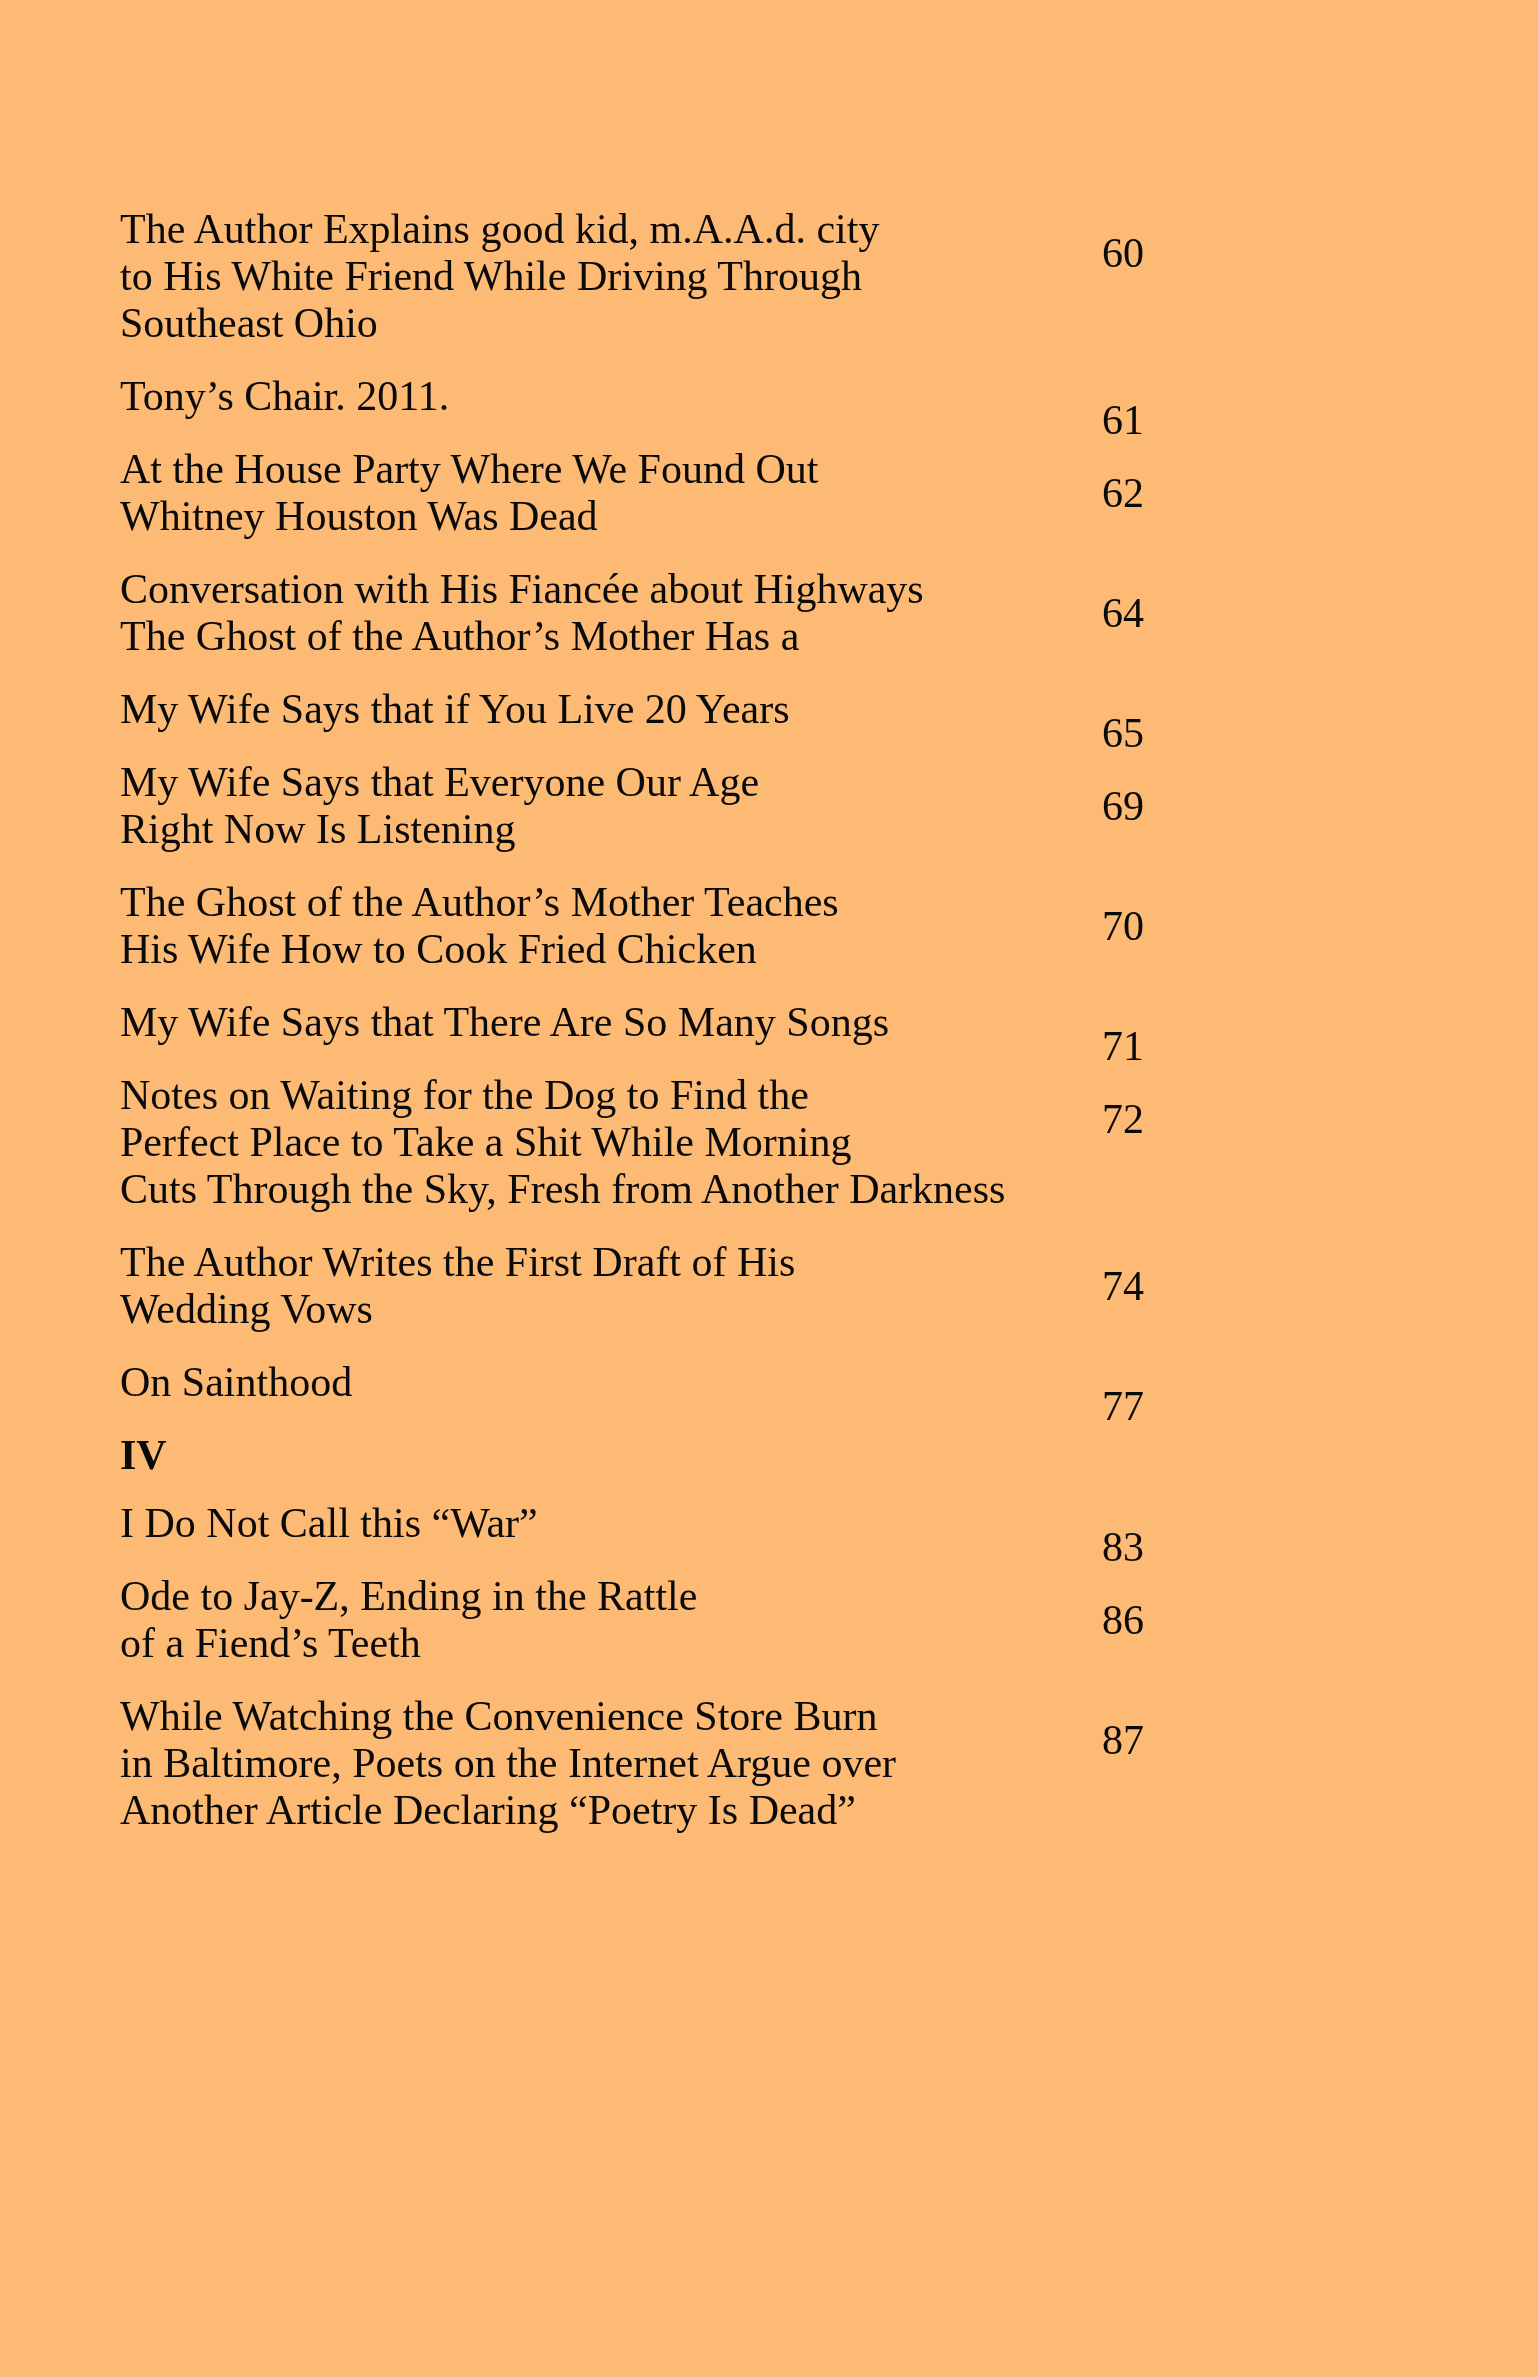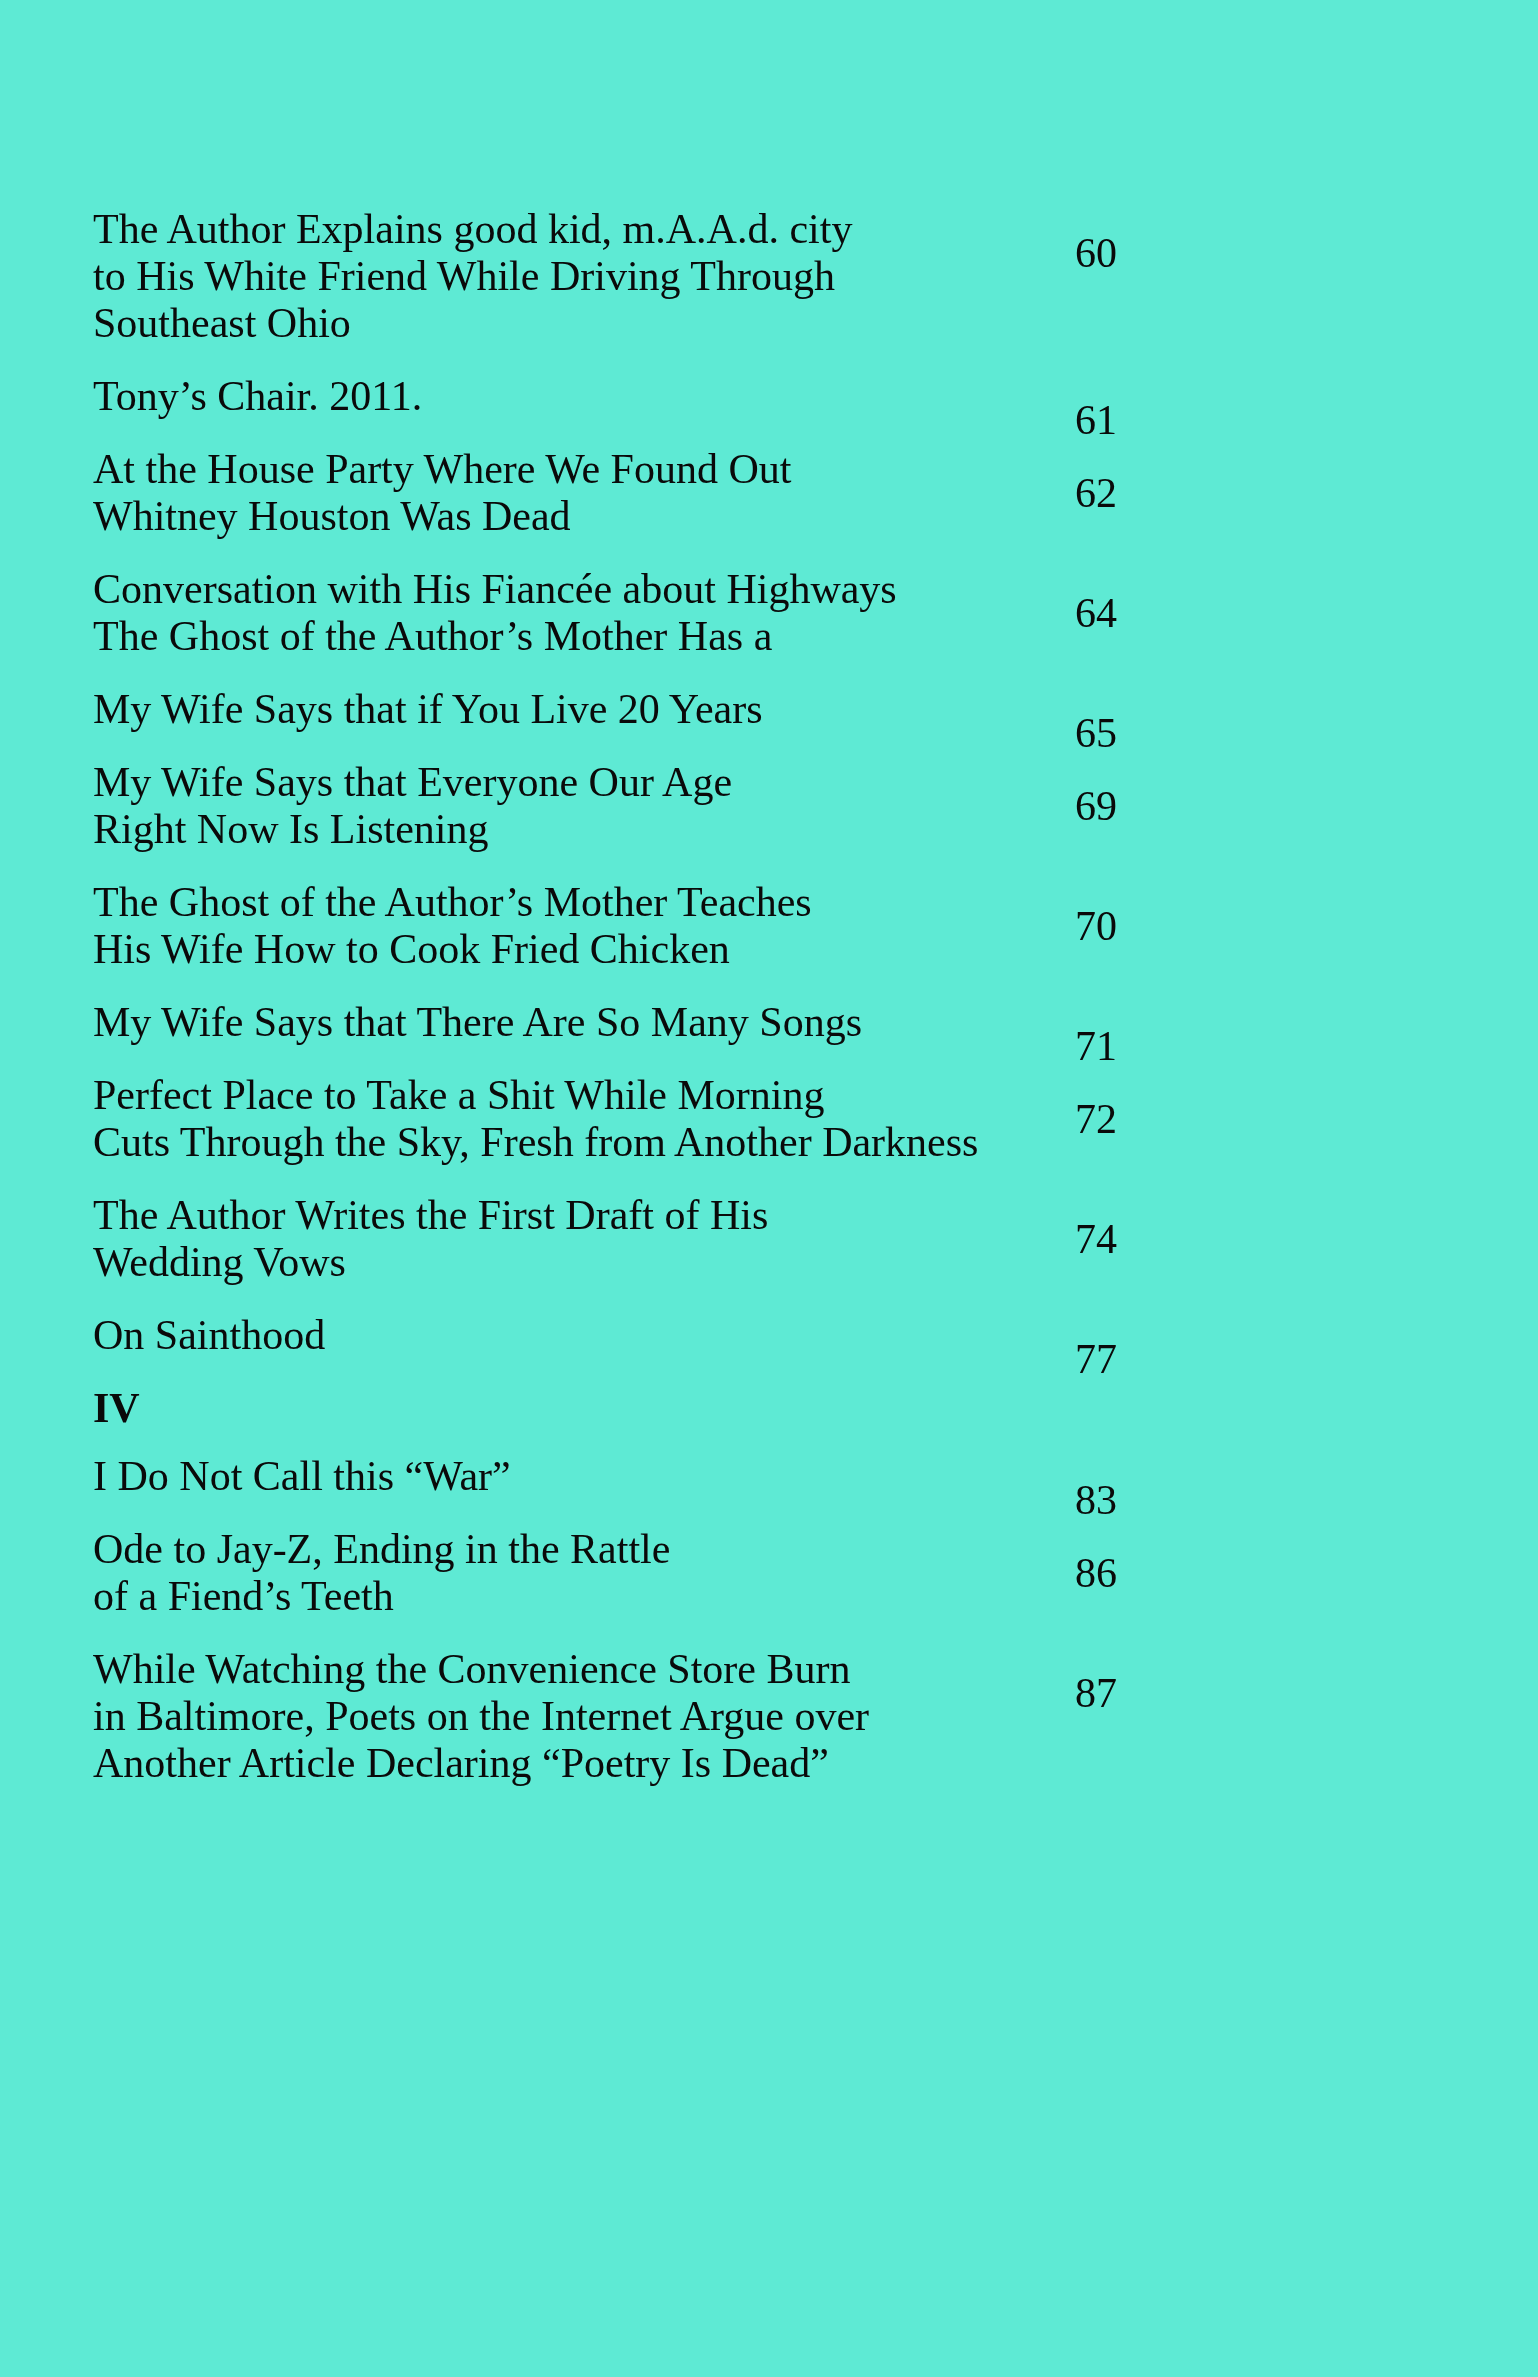--- a/index.html
+++ b/index.html
@@ -4,23 +4,23 @@
 <style>
   html, body {
     margin: 0;
     padding: 0;
     background: #ffffff;
   }
   .page {
     position: relative;
     width: 1538px;
     height: 2377px;
-    background: #5eead4;
+    background: #fdba74;
     box-sizing: border-box;
-    padding: 206px 0 0 93px;
+    padding: 206px 0 0 120px;
     overflow: hidden;
     font-family: "Liberation Serif", "DejaVu Serif", serif;
     color: #0a0a0a;
     font-size: 42px;
     line-height: 47px;
   }
   .toc-entry {
     position: relative;
     width: 982px;
     margin: 0 0 26px 0;
@@ -110,20 +110,21 @@
 
   <div class="toc-entry">
     <div class="toc-title">
   <div class="toc-line">My Wife Says that There Are So Many Songs</div>
 </div>
     <span class="toc-page-num">71</span>
   </div>
 
   <div class="toc-entry">
     <div class="toc-title">
+  <div class="toc-line">Notes on Waiting for the Dog to Find the</div>
 
   <div class="toc-line">Perfect Place to Take a Shit While Morning</div>
 
   <div class="toc-line">Cuts Through the Sky, Fresh from Another Darkness</div>
 </div>
     <span class="toc-page-num">72</span>
   </div>
 
   <div class="toc-entry">
     <div class="toc-title">

